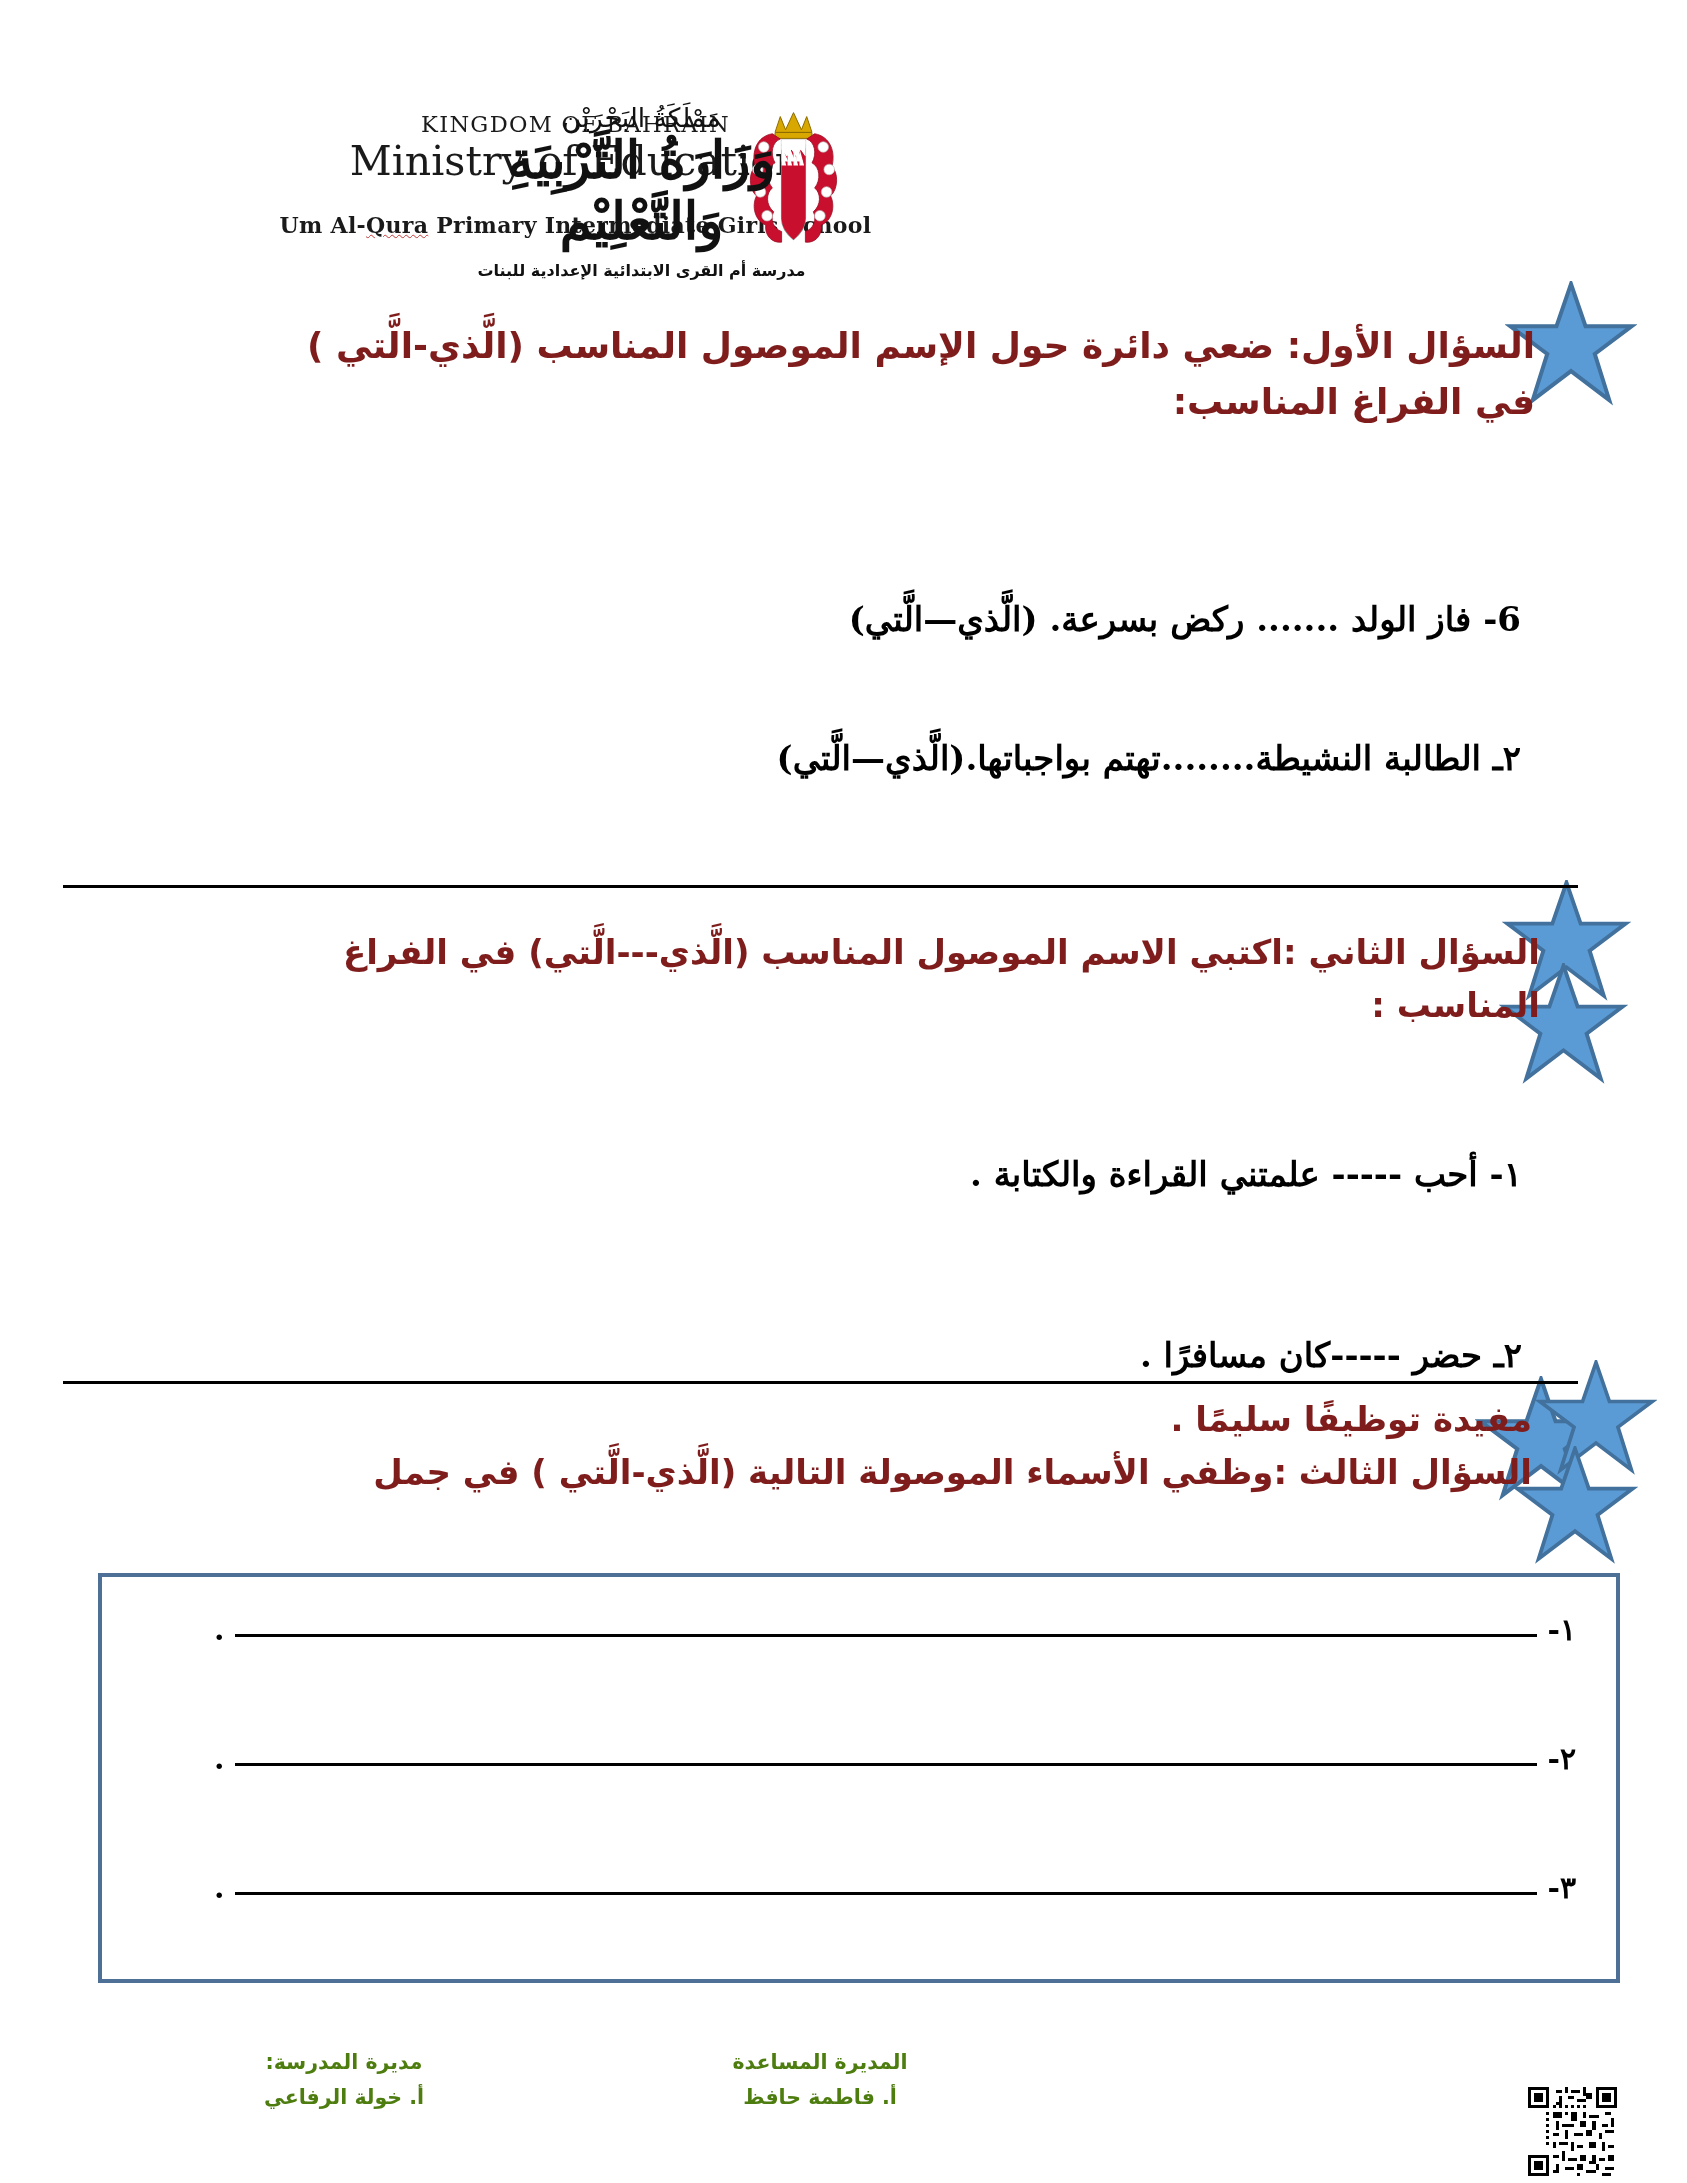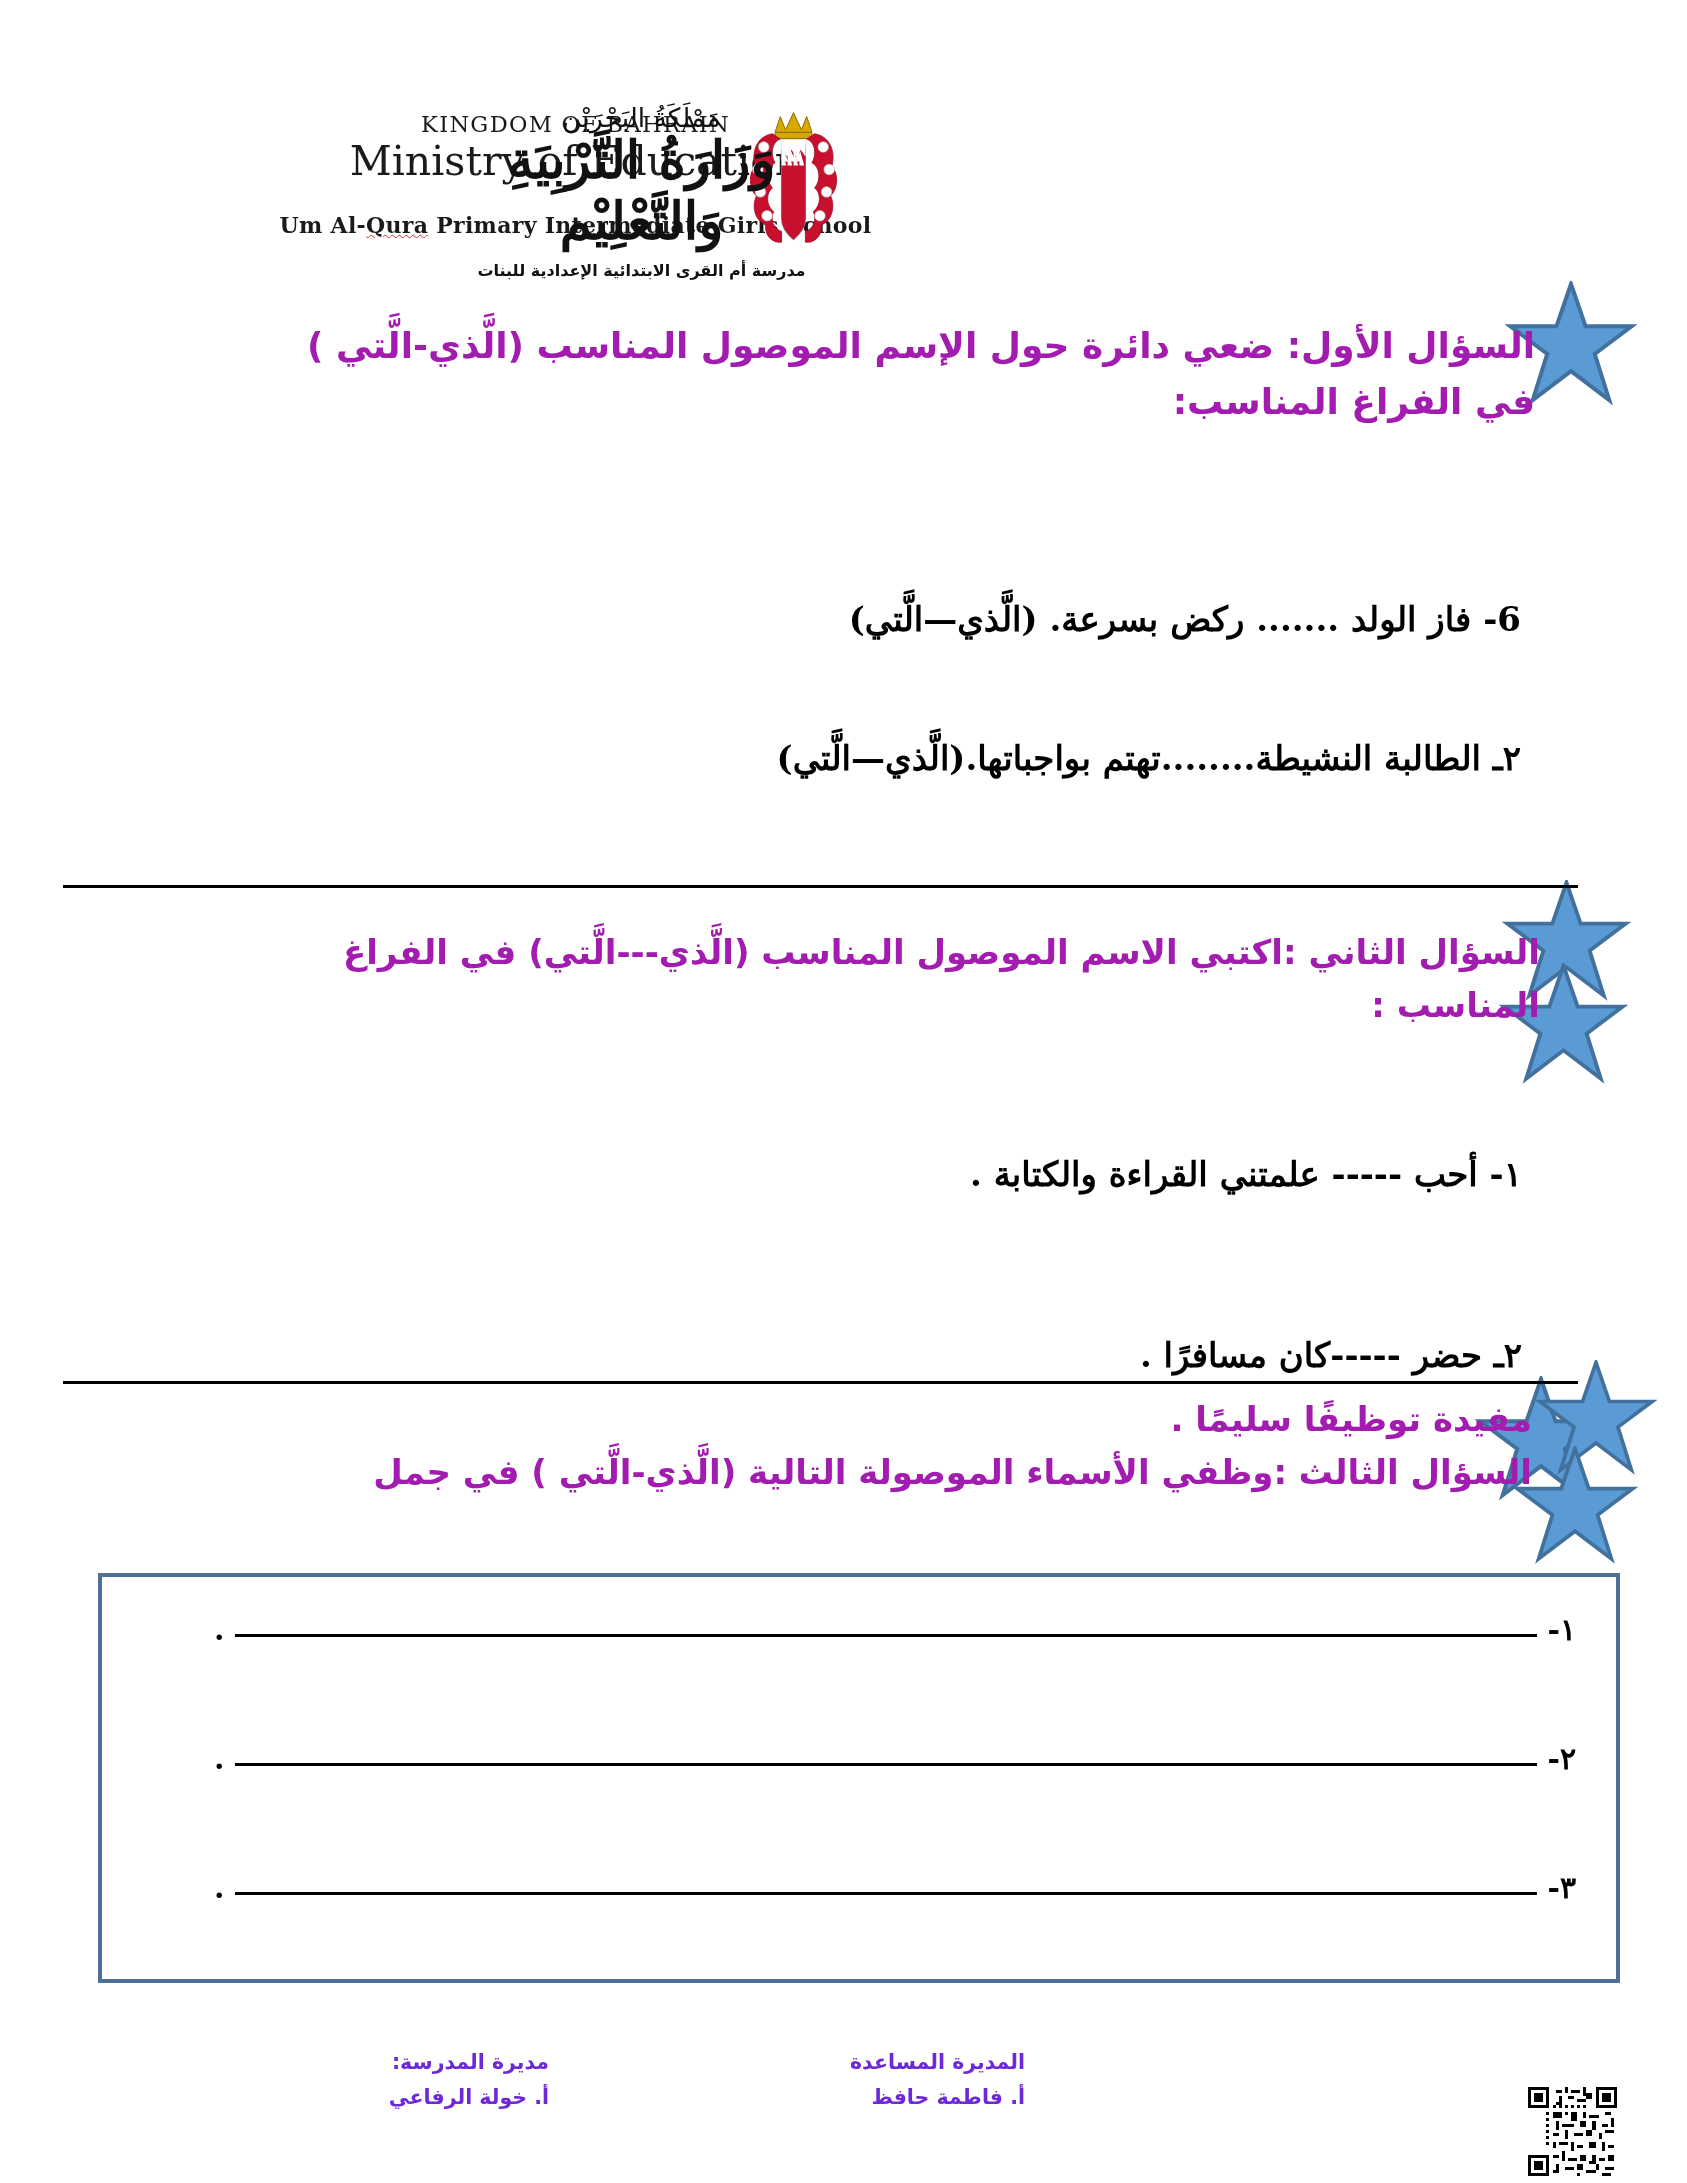--- a/index.html
+++ b/index.html
@@ -100,21 +100,21 @@
     color: #5B9BD5;
   }
   .star svg { display: block; }
 
   
   .qtitle {
     position: absolute;
     direction: rtl;
     text-align: right;
     font-weight: 700;
-    color: #a21caf;
+    color: #7f1d1d;
     font-family: "DejaVu Sans", "Liberation Sans", sans-serif;
     line-height: 1.55;
   }
   .qitem {
     position: absolute;
     direction: rtl;
     text-align: right;
     color: #000;
     font-family: "DejaVu Serif", "Liberation Serif", serif;
     font-weight: 700;
@@ -175,23 +175,24 @@
   .footer {
     position: absolute;
     top: 2038px;
     left: 0;
     width: 1687px;
     height: 146px;
     direction: rtl;
   }
   .foot-col {
     position: absolute;
-    direction: rtl;
-    font-weight: 700;
-    color: #6d28d9;
+    text-align: center;
+    direction: rtl;
+    font-weight: 700;
+    color: #4d7c0f;
     font-size: 20.5px;
     line-height: 1.75;
     font-family: "DejaVu Sans", "Liberation Sans", sans-serif;
   }
   .qr {
     position: absolute;
     left: 1528px;
     top: 2087px;
     width: 89px;
     height: 89px;

